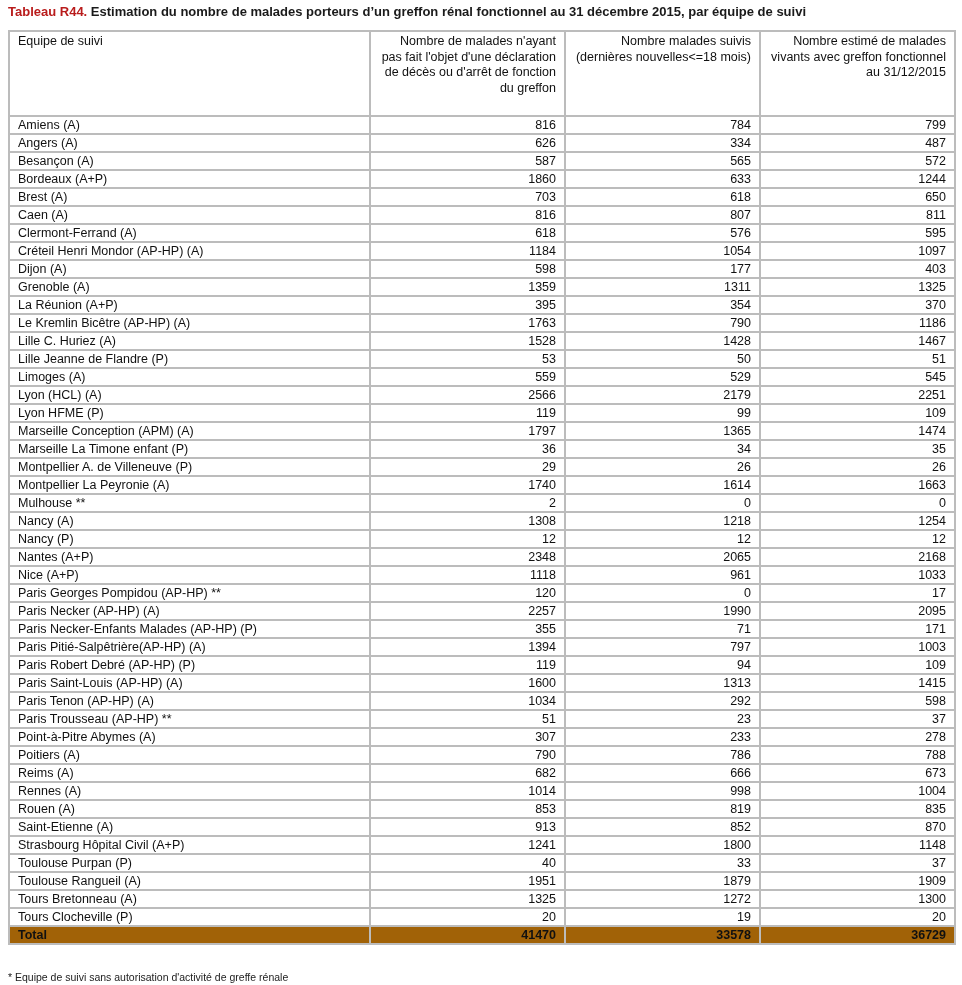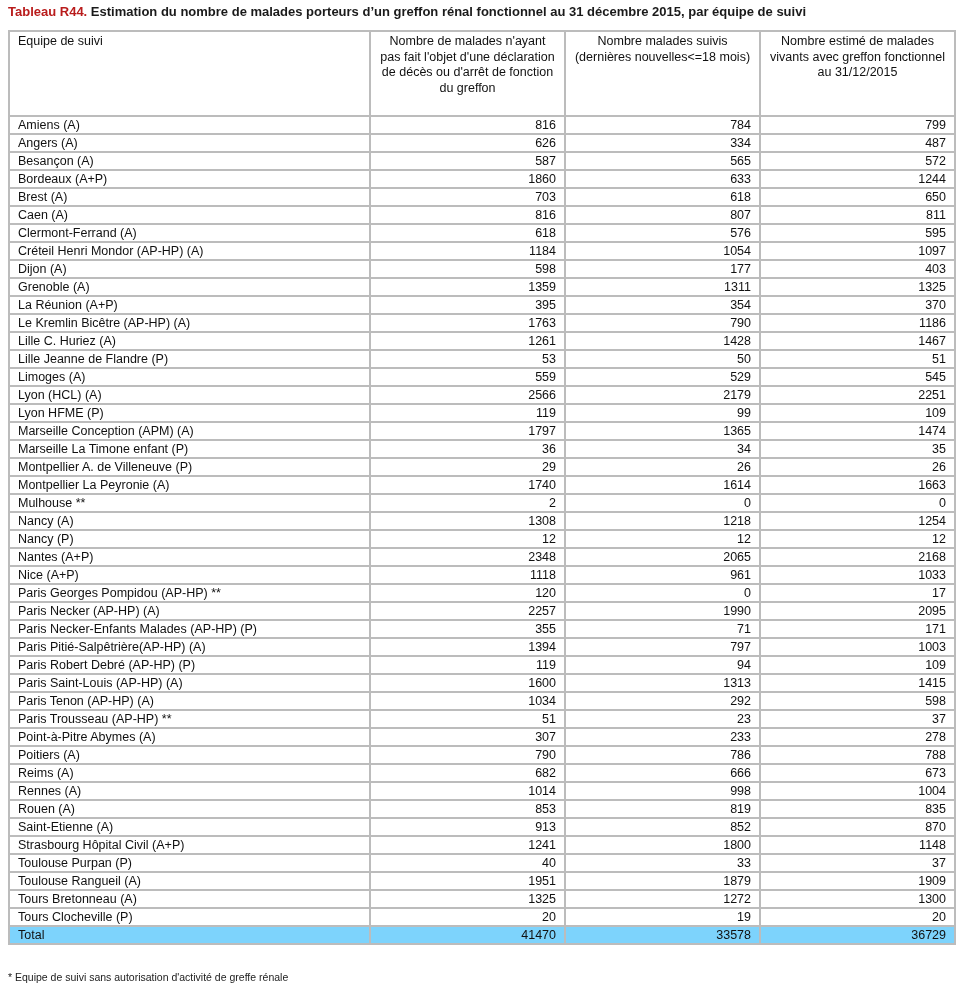--- a/index.html
+++ b/index.html
@@ -26,24 +26,24 @@
       border: 2px solid #bcbcbc;
       padding: 0 8px;
       overflow: hidden; white-space: nowrap;
     }
     table.data th {
       vertical-align: top; font-weight: normal; line-height: 15.5px;
       padding-top: 2px; padding-bottom: 2px; height: 79px;
       white-space: normal; color: #111;
     }
     table.data th.left { text-align: left; }
-    table.data th.num { text-align: center; }
+    table.data th.num { text-align: right; }
     table.data td { height: 16px; line-height: 16px; }
     table.data td.num { text-align: right; }
-    table.data tr.total td { background: #7dd3fc; font-weight: normal; }
+    table.data tr.total td { background: #a16207; font-weight: bold; }
     .footnote {
       position: absolute; left: 8px; top: 971px;
       font-size: 10.5px; color: #222; white-space: nowrap;
     }
   </style>
 </head>
 <body>
 
 <div class="title">
   <span class="prefix">Tableau R44.</span><span> Estimation du nombre de malades porteurs d’un greffon rénal fonctionnel au 31 décembre 2015, par équipe de suivi</span>
@@ -132,21 +132,21 @@
         <td class="num">370</td>
       </tr>
       <tr>
         <td>Le Kremlin Bicêtre (AP-HP) (A)</td>
         <td class="num">1763</td>
         <td class="num">790</td>
         <td class="num">1186</td>
       </tr>
       <tr>
         <td>Lille C. Huriez (A)</td>
-        <td class="num">1261</td>
+        <td class="num">1528</td>
         <td class="num">1428</td>
         <td class="num">1467</td>
       </tr>
       <tr>
         <td>Lille Jeanne de Flandre (P)</td>
         <td class="num">53</td>
         <td class="num">50</td>
         <td class="num">51</td>
       </tr>
       <tr>

